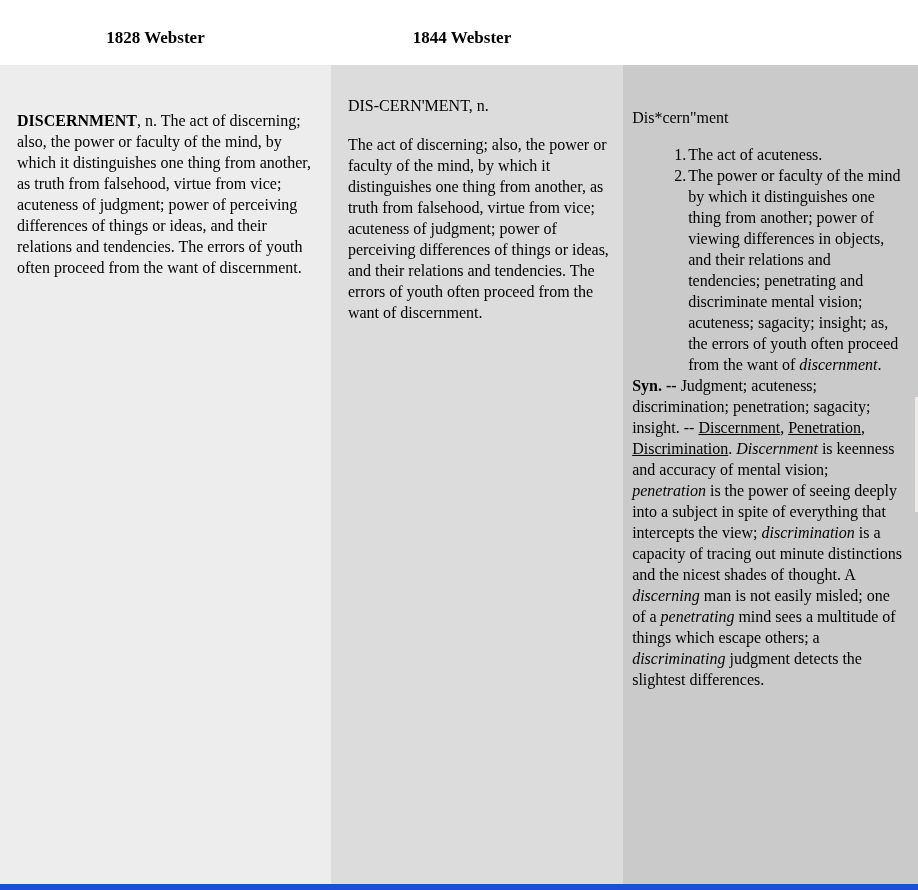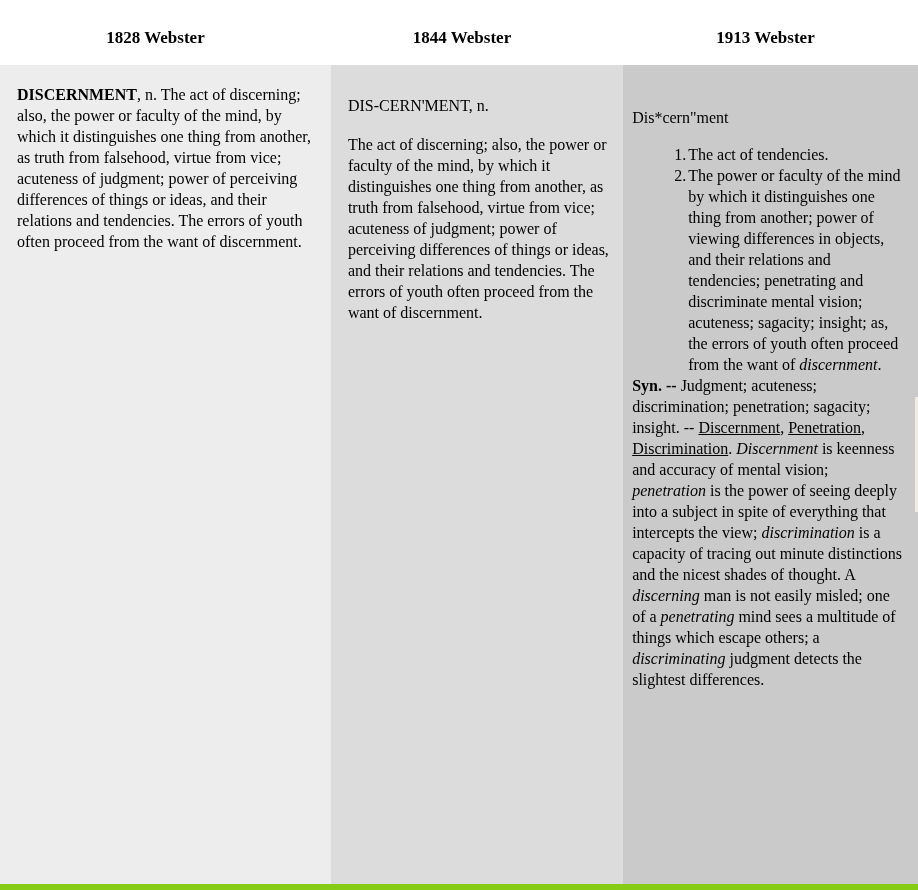--- a/index.html
+++ b/index.html
@@ -5,21 +5,21 @@
   html, body { margin: 0; padding: 0; }
   body {
     font-family: "Liberation Serif", "DejaVu Serif", serif;
     background: #ffffff;
     color: #000000;
   }
   .page {
     position: relative;
     width: 918px;
     height: 890px;
-    background: #84cc16;
+    background: #1d4ed8;
     overflow: hidden;
   }
   .header-row {
     display: flex;
     height: 65px;
     background: #ffffff;
   }
   .header-cell {
     box-sizing: border-box;
     padding-top: 10px;
@@ -38,21 +38,21 @@
     height: 819px;
   }
   .col {
     box-sizing: border-box;
     font-size: 16px;
     line-height: 21px;
     overflow: hidden;
   }
   .col-1828 {
     width: 342px;
-    padding: 19px 15px 0 17px;
+    padding: 45px 15px 0 17px;
   }
   .col-1844 {
     width: 302px;
     padding: 30px 13px 0 17px;
   }
   .col-1913 {
     width: 305px;
     padding: 42px 12px 0 9px;
   }
   .col p { margin: 0; }
@@ -87,40 +87,39 @@
   }
 </style>
 </head>
 <body>
 
 <div class="page">
 
   <div class="header-row">
     <div class="header-cell">1828 Webster</div>
     <div class="header-cell">1844 Webster</div>
-    <div class="header-cell">1913 Webster</div>
   </div>
 
   <div class="columns">
 
     <div class="col col-1828" style="background: rgb(237, 237, 237);">
       <p><span class="b">DISCERNMENT</span><span>, n. The act of discerning; also, the power or faculty of the mind, by which it distinguishes one thing from another, as truth from falsehood, virtue from vice; acuteness of judgment; power of perceiving differences of things or ideas, and their relations and tendencies. The errors of youth often proceed from the want of discernment.</span></p>
     </div>
 
     <div class="col col-1844" style="background: rgb(220, 220, 220);">
       <p class="headword"><span>DIS-CERN'MENT, n.</span></p>
       <p><span>The act of discerning; also, the power or faculty of the mind, by which it distinguishes one thing from another, as truth from falsehood, virtue from vice; acuteness of judgment; power of perceiving differences of things or ideas, and their relations and tendencies. The errors of youth often proceed from the want of discernment.</span></p>
     </div>
 
     <div class="col col-1913" style="background: rgb(202, 202, 202);">
       <p class="headword"><span>Dis*cern"ment</span></p>
       <div class="def-list">
         <div class="def-item">
           <span class="def-num">1.</span>
-          <span><span>The act of tendencies.</span></span>
+          <span><span>The act of acuteness.</span></span>
         </div>
         <div class="def-item">
           <span class="def-num">2.</span>
           <span><span>The power or faculty of the mind by which it distinguishes one thing from another; power of viewing differences in objects, and their relations and tendencies; penetrating and discriminate mental vision; acuteness; sagacity; insight; as, the errors of youth often proceed from the want of </span><span class="i">discernment</span><span>.</span></span>
         </div>
       </div>
       <p class="syn-block"><span class="b">Syn. -- </span><span>Judgment; acuteness; discrimination; penetration; sagacity; insight. -- </span><span class="u">Discernment</span><span>, </span><span class="u">Penetration</span><span>, </span><span class="u">Discrimination</span><span>. </span><span class="i">Discernment</span><span> is keenness and accuracy of mental vision; </span><span class="i">penetration</span><span> is the power of seeing deeply into a subject in spite of everything that intercepts the view; </span><span class="i">discrimination</span><span> is a capacity of tracing out minute distinctions and the nicest shades of thought. A </span><span class="i">discerning</span><span> man is not easily misled; one of a </span><span class="i">penetrating</span><span> mind sees a multitude of things which escape others; a </span><span class="i">discriminating</span><span> judgment detects the slightest differences.</span></p>
     </div>
 
   </div>

